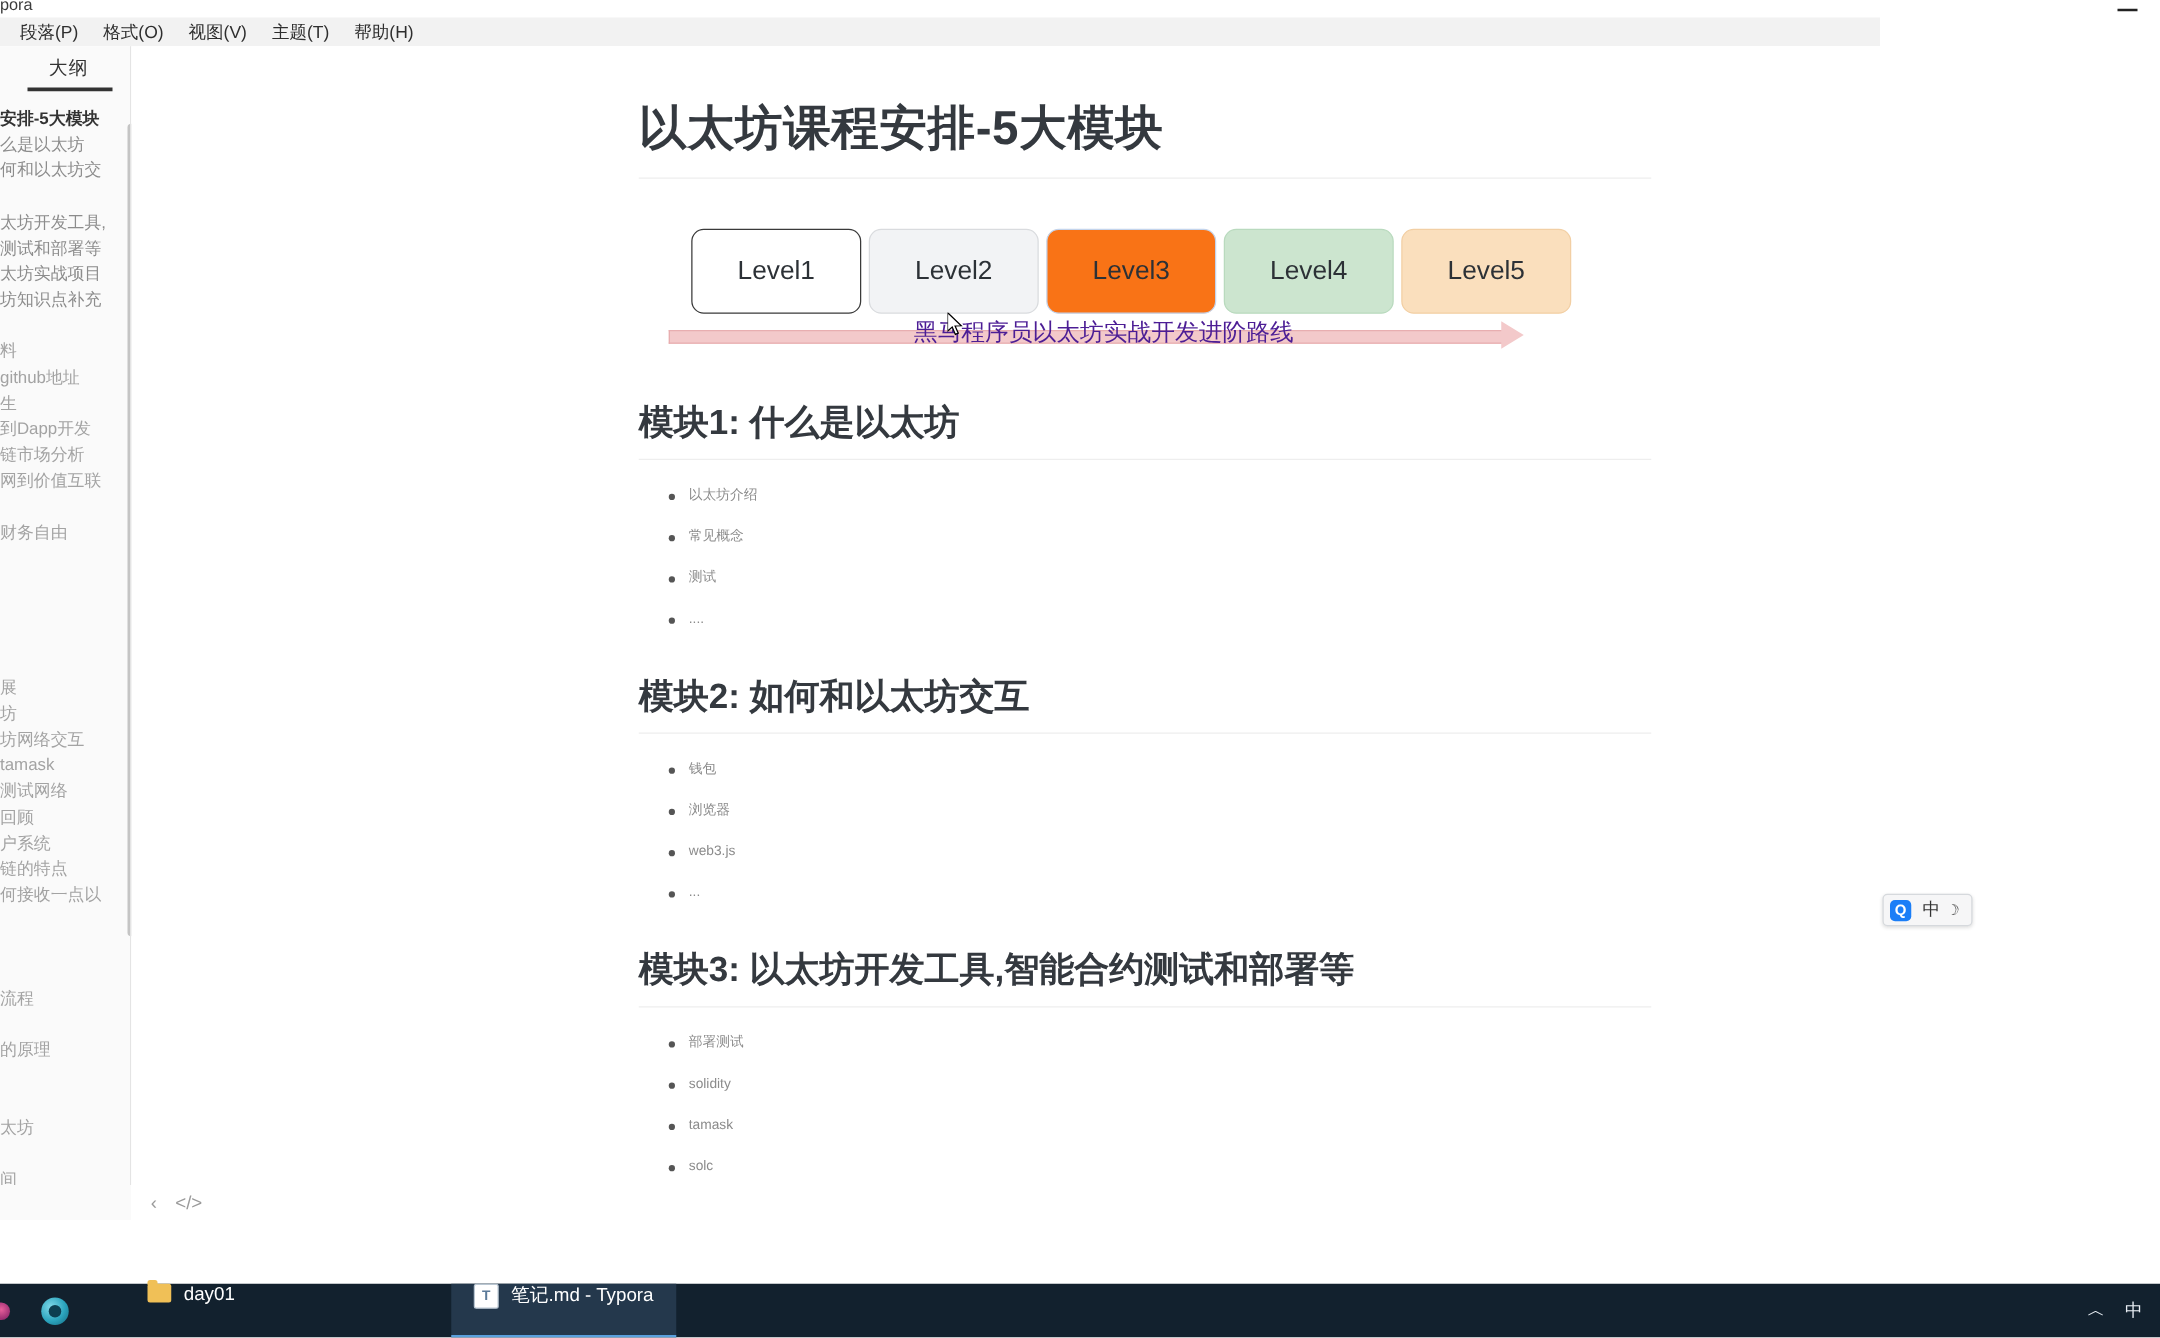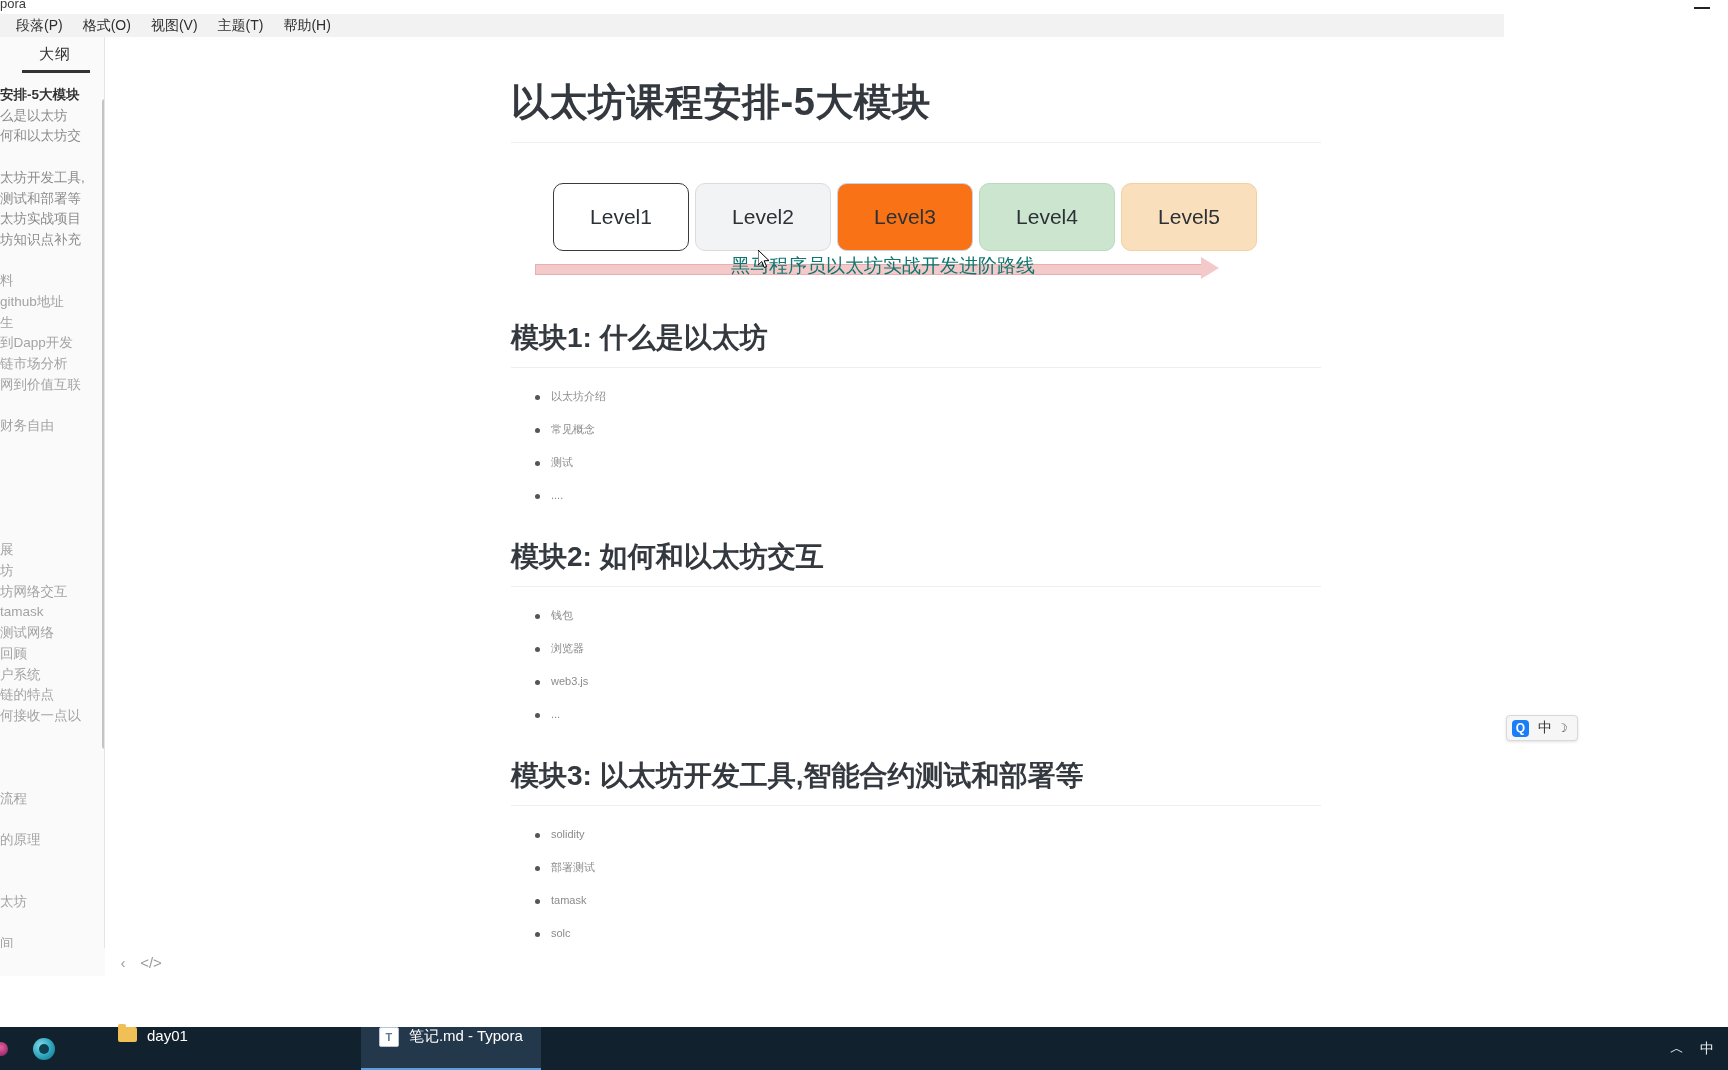--- a/index.html
+++ b/index.html
@@ -215,21 +215,21 @@
     width: 0; height: 0;
     border-top: 11px solid transparent;
     border-bottom: 11px solid transparent;
     border-left: 18px solid #f3c9ca;
   }
   .arrow-label {
     position: absolute;
     left: 196px;
     top: -4px;
     font-size: 19px;
-    color: #0f766e;
+    color: #4c1d95;
     white-space: nowrap;
   }
 
   h2.module-title {
     font-size: 28px;
     font-weight: bold;
     color: #34393f;
     margin: 0;
     padding: 26px 0 10px 0;
     border-bottom: 1px solid #eeeeee;
@@ -533,22 +533,22 @@
           </ul>
           <h2 class="module-title">模块2: 如何和以太坊交互</h2>
           <ul class="module-list">
             <li>钱包</li>
             <li>浏览器</li>
             <li>web3.js</li>
             <li>...</li>
           </ul>
           <h2 class="module-title">模块3: 以太坊开发工具,智能合约测试和部署等</h2>
           <ul class="module-list">
+            <li>部署测试</li>
             <li>solidity</li>
-            <li>部署测试</li>
             <li>tamask</li>
             <li>solc</li>
           </ul>
         </div>
 
     </div>
   </div>
 
   <div class="sidebar-statusbar"></div>
   <div class="statusbar">

